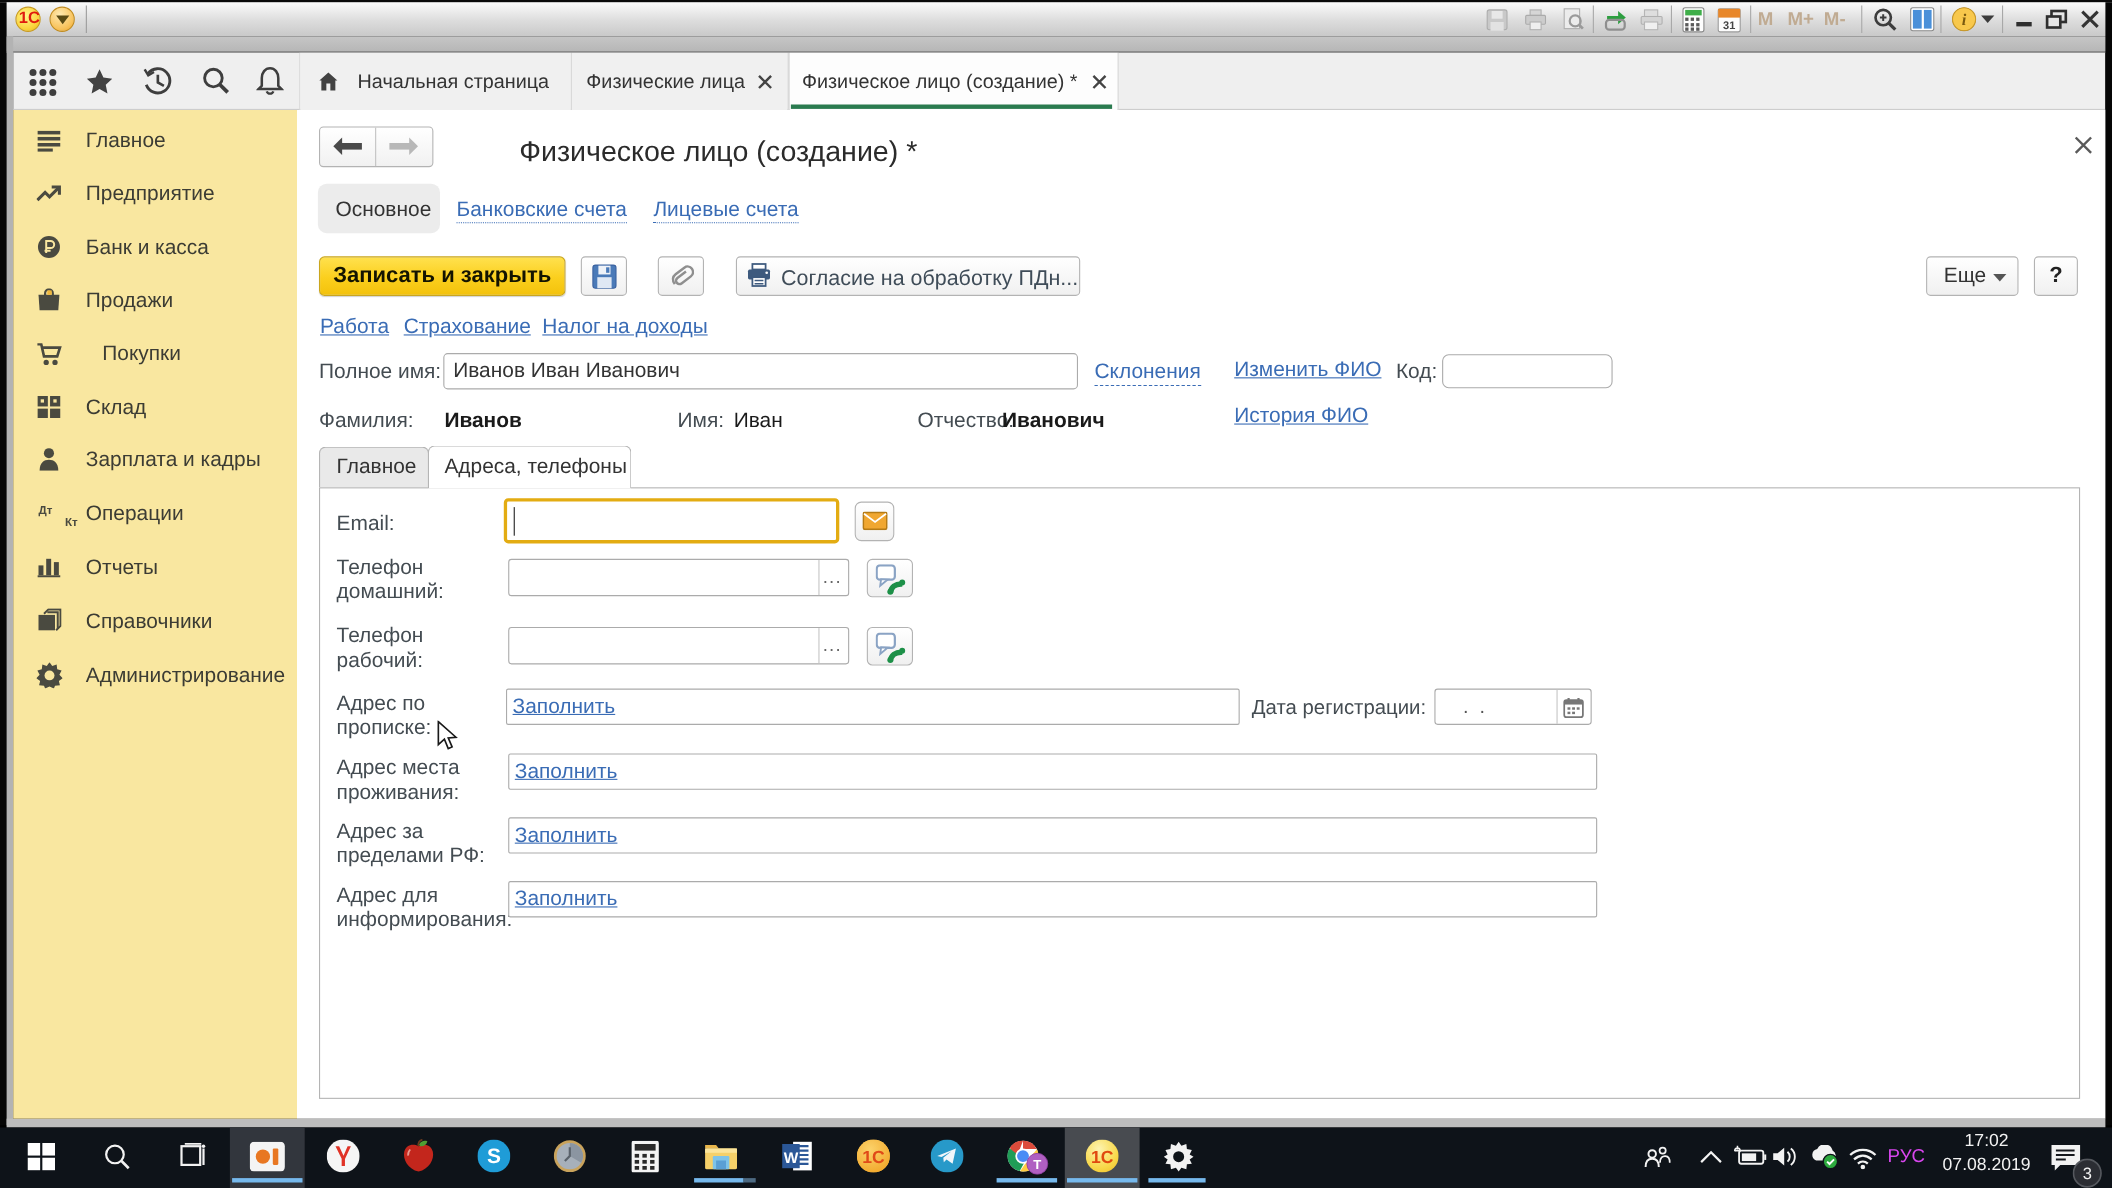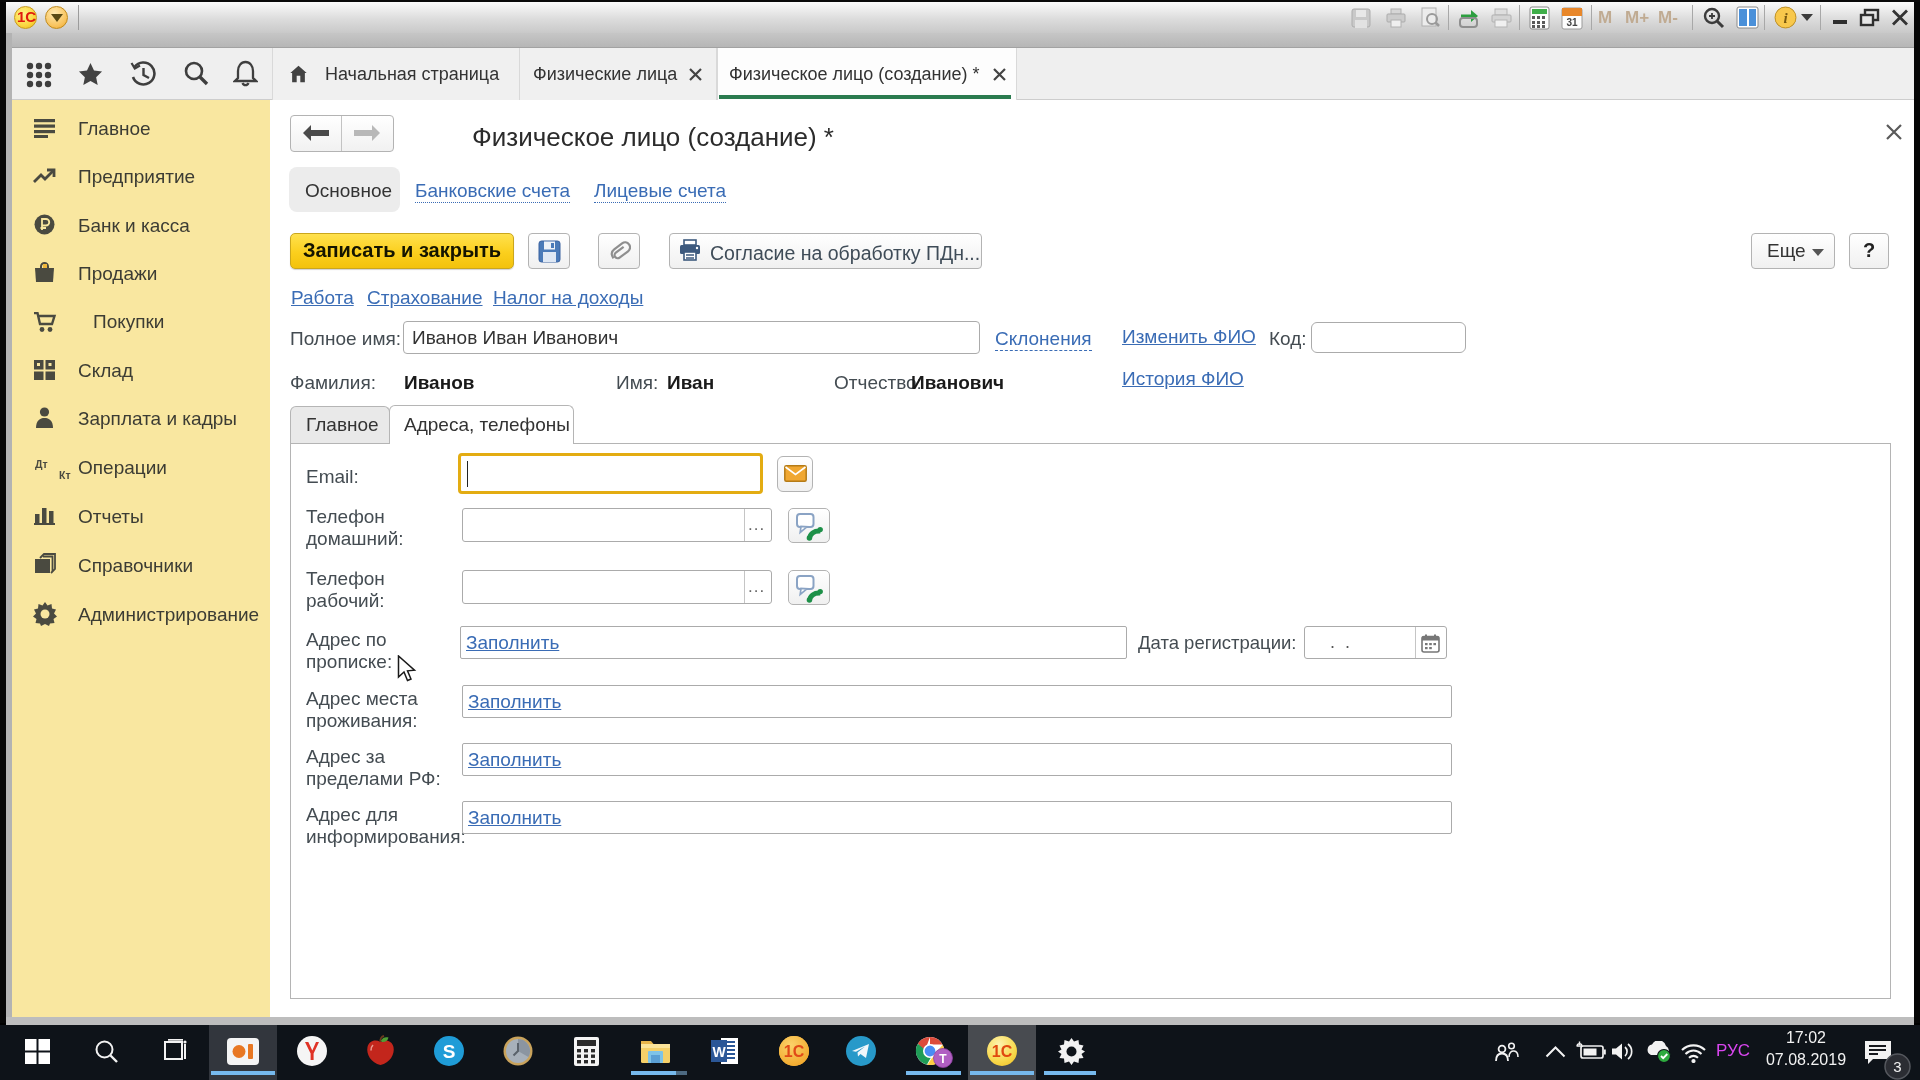--- a/index.html
+++ b/index.html
@@ -332,21 +332,21 @@
     <div class="abs inp" style="left:403px;top:321px;width:577px;height:33px;"></div>
     <div class="abs" style="left:412px;top:327px;font-size:19px;color:#333;">Иванов Иван Иванович</div>
     <div class="abs" style="left:995px;top:328px;font-size:19px;color:#3a6cb5;border-bottom:1px dashed #3a6cb5;">Склонения</div>
     <div class="abs lnk" style="left:1122px;top:326px;">Изменить ФИО</div>
     <div class="abs lbl" style="left:1269px;top:328px;">Код:</div>
     <div class="abs inp" style="left:1311px;top:322px;width:155px;height:31px;border-radius:6px;"></div>
 
     <div class="abs lbl" style="left:290px;top:372px;">Фамилия:</div>
     <div class="abs" style="left:404px;top:372px;font-size:19px;font-weight:bold;color:#1a1a1a;">Иванов</div>
     <div class="abs lbl" style="left:616px;top:372px;">Имя:</div>
-    <div class="abs" style="left:667px;top:372px;font-size:19px;font-weight:bold;color:#1a1a1a;">Иван</div>
+    <div class="abs" style="left:667px;top:372px;font-size:19px;font-weight:normal;color:#1a1a1a;">Иван</div>
     <div class="abs lbl" style="left:834px;top:372px;">Отчество:</div>
     <div class="abs" style="left:911px;top:372px;font-size:19px;font-weight:bold;color:#1a1a1a;">Иванович</div>
     <div class="abs lnk" style="left:1122px;top:368px;">История ФИО</div>
 
     <div class="abs" style="left:290px;top:406px;width:100px;height:37px;background:#e9e9e9;border:1px solid #b5b5b5;border-bottom:none;border-radius:6px 6px 0 0;"></div>
     <div class="abs" style="left:306px;top:414px;font-size:19px;color:#333;">Главное</div>
 
     <div class="abs" style="left:290px;top:443px;width:1601px;height:556px;border:1px solid #b4b4b4;"></div>
     <div class="abs" style="left:389px;top:405px;width:185px;height:39px;background:#fff;border:1px solid #b5b5b5;border-bottom:none;border-radius:6px 6px 0 0;"></div>
     <div class="abs" style="left:404px;top:414px;font-size:19px;color:#333;">Адреса, телефоны</div>

